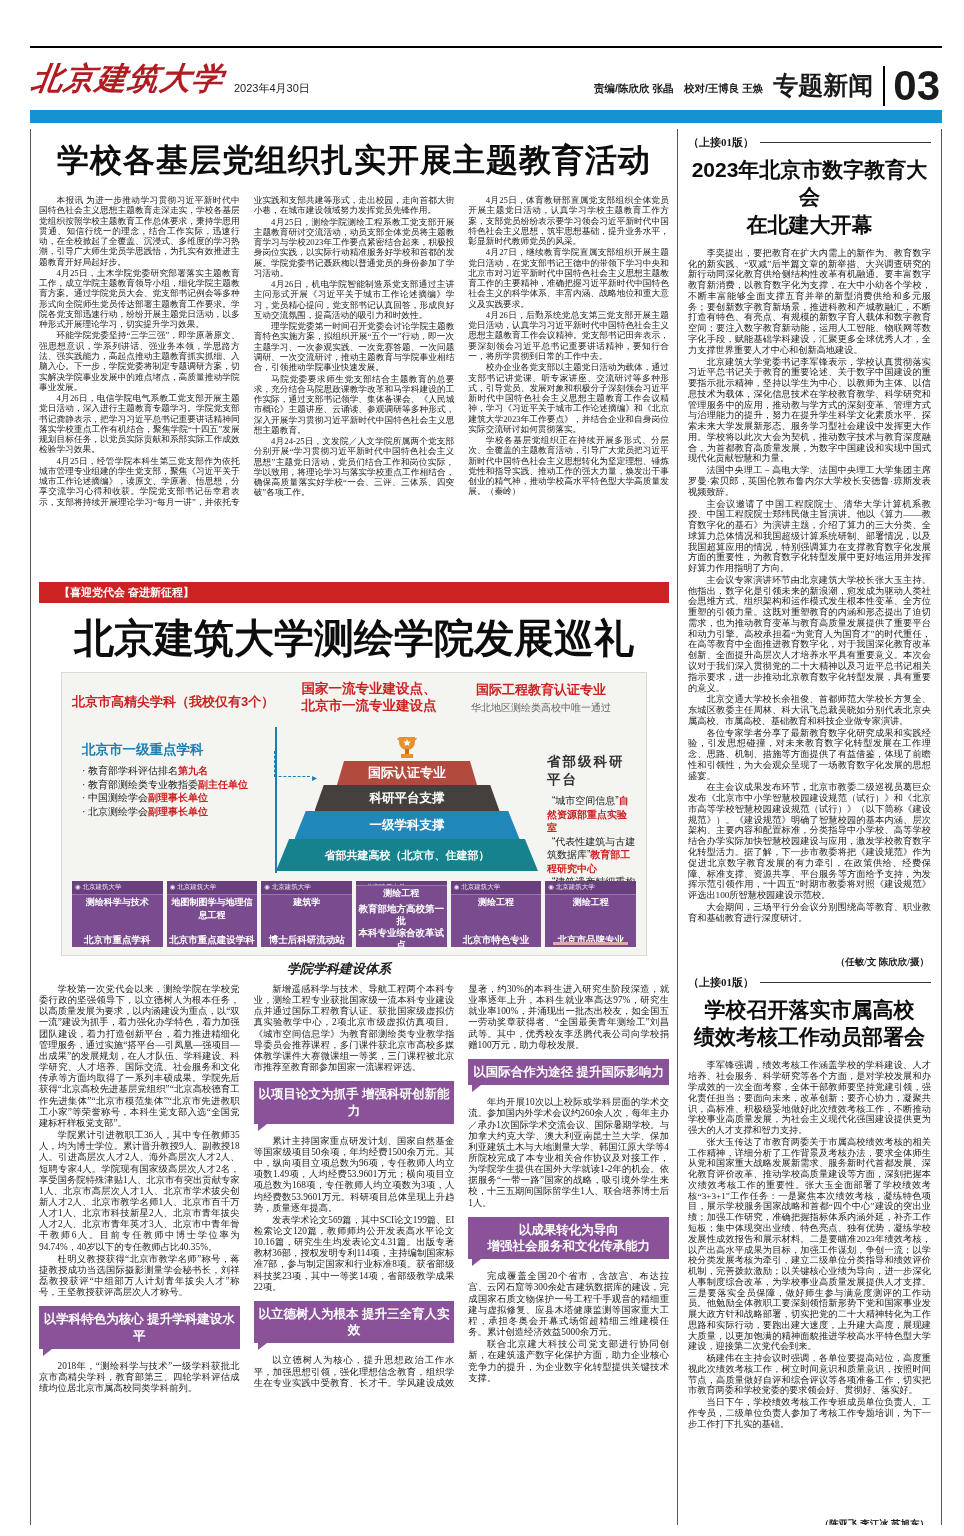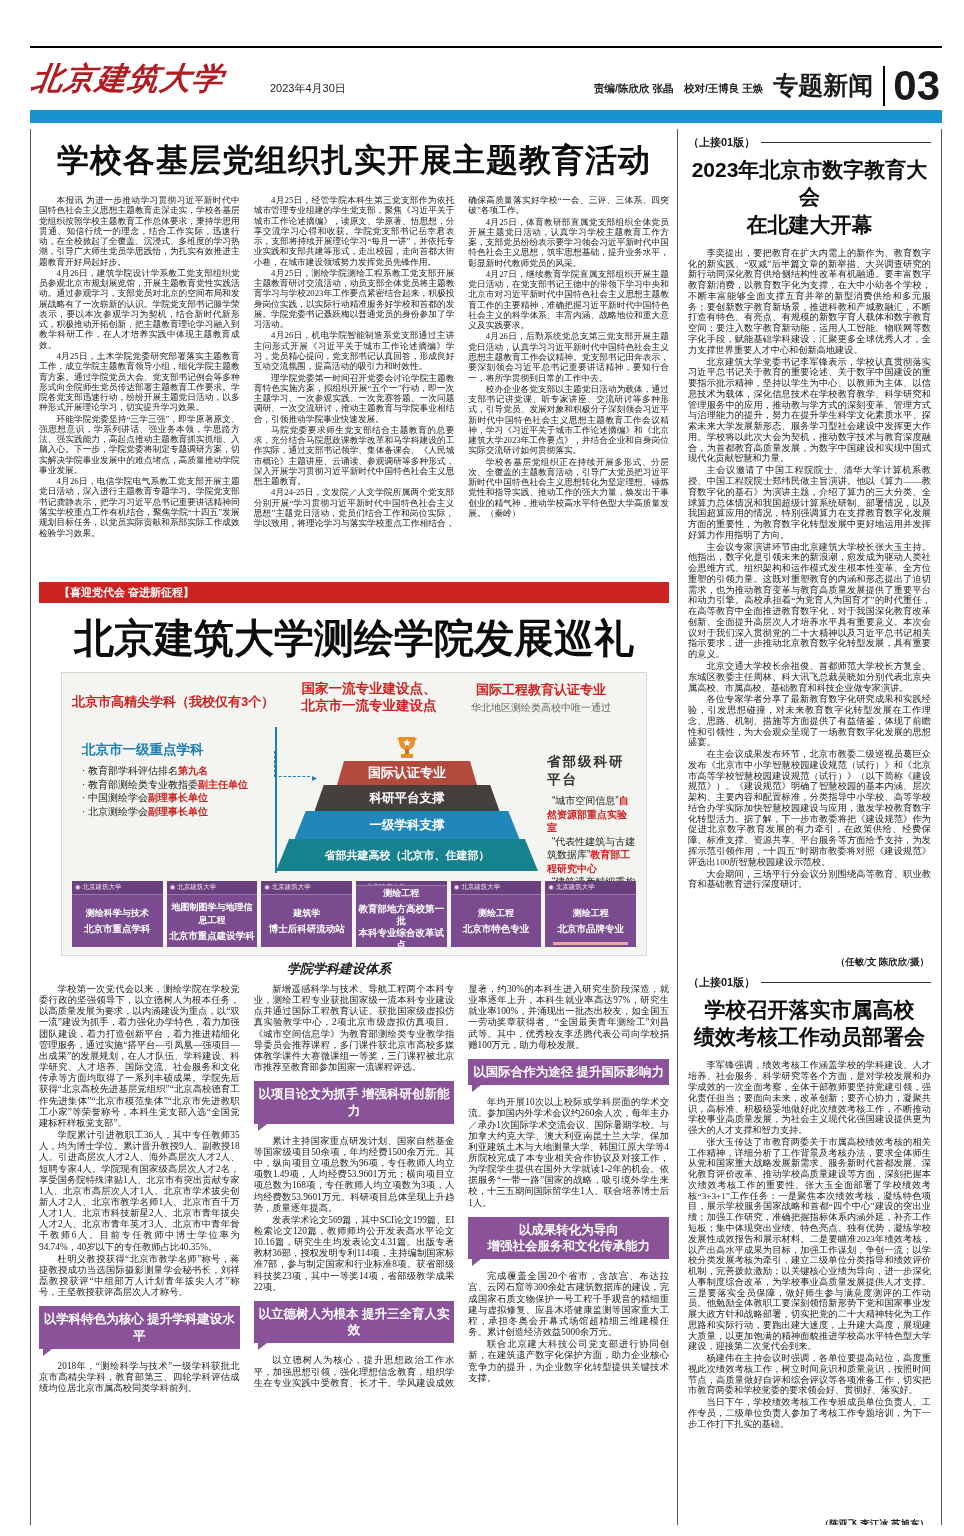--- a/index.html
+++ b/index.html
@@ -5,21 +5,21 @@
   * { margin:0; padding:0; box-sizing:border-box; }
   html,body { width:964px; background:#ffffff; }
   body { height:1536px; overflow:hidden; font-family:"Liberation Serif","DejaVu Serif",serif; color:#1a1a1a; }
   .page { width:964px; height:1536px; padding:0 22px 0 30px; position:relative; }
 
   
   .top-rule { border-top:2px solid #000; margin-top:46px; width:100%; }
   .masthead-row { display:flex; align-items:flex-end; justify-content:space-between; height:60px; padding:0 2px; }
   .mast-left { display:flex; align-items:flex-end; gap:10px; padding-bottom:8px; }
   .mast-logo { font-family:"Liberation Serif",serif; font-weight:bold; font-style:italic; font-size:31px; color:#b01c22; transform:skewX(-8deg); letter-spacing:1px; }
-  .mast-date { font-size:11px; color:#222; padding-bottom:4px; font-family:"Liberation Sans",sans-serif;margin-left:36px; }
+  .mast-date { font-size:11px; color:#222; padding-bottom:4px; font-family:"Liberation Sans",sans-serif; }
   .mast-right { display:flex; align-items:flex-end; gap:10px; padding-bottom:2px; }
   .editors { font-size:10.5px; font-weight:bold; padding-bottom:10px; font-family:"Liberation Sans",sans-serif; }
   .section-name { font-size:25px; font-weight:bold; font-family:"Liberation Sans",sans-serif; padding-bottom:4px; }
   .page-no { font-size:42px; font-weight:bold; line-height:0.95; font-family:"Liberation Sans",sans-serif; border-left:2px solid #000; padding-left:8px; }
   .blue-bar { height:13px; background:#1593cf; margin-top:2px; }
 
   
   .content { display:flex; margin-top:6px; height:1396px; overflow:hidden; }
   .left-block { width:648px; border-left:1px solid #555; border-right:1px solid #555; padding:2px 8px 0 8px; }
   .right-col { width:264px; border-right:1px solid #555; padding:2px 10px 0 10px; }
@@ -56,33 +56,33 @@
   .pyr-wrap div.pyr-layer:nth-of-type(4){ width:262px; height:32px; font-size:11px; }
   .ip-right { flex:1; padding:26px 0 0 10px; font-family:"Liberation Sans",sans-serif; }
   .ip-right .ip-head { color:#333; font-weight:bold; font-size:13.5px; margin-bottom:5px; letter-spacing:2px; }
   .ip-right .bullet::before { content:""; }
   .ip-right .bullet { text-indent:0.5em; font-size:10px; }
   .dash-conn { position:absolute; left:212px; top:78px; width:36px; height:26px; border-left:1px dashed #1b7fb4; border-bottom:1px dashed #1b7fb4; }
   .dash-conn::after { content:"▸"; color:#1b7fb4; position:absolute; right:-7px; bottom:-7px; font-size:10px; }
   .cards-row { display:flex; gap:4px; margin-top:8px; height:66px; }
   .card { flex:1; background:#7a4b8f; color:#fff; display:flex; flex-direction:column; font-family:"Liberation Sans",sans-serif; position:relative; }
   .card-strip { background:#6a3f7e; font-size:6.5px; padding:2px 3px; color:#efe7f3; border-bottom:1px solid #9a77ab; white-space:nowrap; overflow:hidden; }
-  .card-body { flex:1; display:flex; flex-direction:column; align-items:center; justify-content:center; text-align:center; padding:1px 2px; }
+  .card-body { flex:1; display:flex; flex-direction:column; align-items:center; justify-content:space-between; text-align:center; padding:1px 2px; }
   .card-l1 { font-size:9px; font-weight:bold; }
   .card-l2 { font-size:9.5px; font-weight:bold; margin-top:3px; white-space:pre-line; line-height:1.25; }
   .card:last-child::after { content:""; position:absolute; left:8px; right:8px; bottom:2px; height:3px; background:#e8a6a6; }
   .info-caption { text-align:center; font-style:italic; font-size:13px; margin:4px 30px 2px 0; font-family:"Liberation Serif",serif; color:#222; font-weight:bold; }
 
   
   .feat-cols { column-count:3; column-gap:14px; height:552px; overflow:hidden; font-size:9.3px; line-height:1.2; text-align:justify; margin-top:6px; }
   .subhead { background:#8a5399; color:#fff; font-weight:bold; font-family:"Liberation Sans",sans-serif; font-size:12.5px; text-align:center; padding:5px 4px; margin:8px 0 12px; break-inside:avoid; position:relative; white-space:pre-line; line-height:1.3; }
   .subhead::after { content:""; position:absolute; left:4px; bottom:-7px; border-top:7px solid #8a5399; border-right:9px solid transparent; }
 
   
-  .cont-row { display:flex; align-items:center; gap:6px; font-size:11px; font-weight:bold; margin:4px 0 6px; font-family:Liberation Sans, sans-serif; }
+  .cont-row { display:flex; align-items:center; gap:6px; font-size:11px; font-weight:bold; margin:4px 0 6px; font-family:Liberation Serif, serif; }
   .cont-row .rule { flex:1; border-top:1.5px solid #333; }
   .r-title { text-align:center; font-size:21px; font-weight:bold; font-family:"Liberation Sans","DejaVu Sans",sans-serif; line-height:1.3; white-space:pre-line; margin:4px 0 10px; color:#0d0d0d; }
   .r-art1-body { height:706px; overflow:hidden; font-size:9.2px; line-height:1.17; text-align:justify; }
   .r-art2-body { height:456px; overflow:hidden; font-size:9.2px; line-height:1.17; text-align:justify; }
   .byline { text-align:right; font-size:9.5px; font-weight:bold; margin:2px 2px 6px 0; }
 </style>
 </head>
 <body>
 
 <div class="page">
@@ -103,21 +103,20 @@
 
   <div class="content">
 
     <div class="left-block">
 
       <div class="a1-title">学校各基层党组织扎实开展主题教育活动</div>
 
       <div class="a1-cols">
 
       <div class="para">本报讯 为进一步推动学习贯彻习近平新时代中国特色社会主义思想主题教育走深走实，学校各基层党组织按照学校主题教育工作总体要求，秉持学思用贯通、知信行统一的理念，结合工作实际，迅速行动，在全校掀起了全覆盖、沉浸式、多维度的学习热潮，引导广大师生党员学思践悟，为扎实有效推进主题教育开好局起好步。</div>
-          <div class="para">4月26日，建筑学院设计学系教工党支部组织党员参观北京市规划展览馆，开展主题教育党性实践活动。通过参观学习，支部党员对北京的空间布局和发展战略有了一次崭新的认识。学院党支部书记滕学荣表示，要以本次参观学习为契机，结合新时代新形式，积极推动开拓创新，把主题教育理论学习融入到教学科研工作，在人才培养实践中体现主题教育成效。</div>
           <div class="para">4月25日，土木学院党委研究部署落实主题教育工作，成立学院主题教育领导小组，细化学院主题教育方案。通过学院党员大会、党支部书记例会等多种形式向全院师生党员传达部署主题教育工作要求。学院各党支部迅速行动，纷纷开展主题党日活动，以多种形式开展理论学习，切实提升学习效果。</div>
           <div class="para">环能学院党委坚持“三学三强”，即学原著原文、强思想意识，学系列讲话、强业务本领，学思路方法、强实践能力，高起点推动主题教育抓实抓细、入脑入心。下一步，学院党委将制定专题调研方案，切实解决学院事业发展中的难点堵点，高质量推动学院事业发展。</div>
           <div class="para">4月26日，电信学院电气系教工党支部开展主题党日活动，深入进行主题教育专题学习。学院党支部书记龚静表示，把学习习近平总书记重要讲话精神同落实学校重点工作有机结合，聚焦学院“十四五”发展规划目标任务，以党员实际贡献和系部实际工作成效检验学习效果。</div>
           <div class="para">4月25日，经管学院本科生第三党支部作为依托城市管理专业组建的学生党支部，聚焦《习近平关于城市工作论述摘编》，读原文、学原著、悟思想，分享交流学习心得和收获。学院党支部书记岳幸君表示，支部将持续开展理论学习“每月一讲”，并依托专业实践和支部共建等形式，走出校园，走向首都大街小巷，在城市建设领域努力发挥党员先锋作用。</div>
           <div class="para">4月25日，测绘学院测绘工程系教工党支部开展主题教育研讨交流活动，动员支部全体党员将主题教育学习与学校2023年工作要点紧密结合起来，积极投身岗位实践，以实际行动精准服务好学校和首都的发展。学院党委书记聂跃梅以普通党员的身份参加了学习活动。</div>
           <div class="para">4月26日，机电学院智能制造系党支部通过主讲主问形式开展《习近平关于城市工作论述摘编》学习，党员精心提问，党支部书记认真回答，形成良好互动交流氛围，提高活动的吸引力和时效性。</div>
           <div class="para">理学院党委第一时间召开党委会讨论学院主题教育特色实施方案，拟组织开展“五个一”行动，即一次主题学习、一次参观实践、一次竞赛答题、一次问题调研、一次交流研讨，推动主题教育与学院事业相结合，引领推动学院事业快速发展。</div>
           <div class="para">马院党委要求师生党支部结合主题教育的总要求，充分结合马院思政课教学改革和马学科建设的工作实际，通过支部书记领学、集体备课会、《人民城市概论》主题讲座、云诵读、参观调研等多种形式，深入开展学习贯彻习近平新时代中国特色社会主义思想主题教育。</div>
           <div class="para">4月24-25日，文发院／人文学院所属两个党支部分别开展“学习贯彻习近平新时代中国特色社会主义思想”主题党日活动，党员们结合工作和岗位实际，学以致用，将理论学习与落实学校重点工作相结合，确保高质量落实好学校“一会、三评、三体系、四突破”各项工作。</div>
           <div class="para">4月25日，体育教研部直属党支部组织全体党员开展主题党日活动，认真学习学校主题教育工作方案，支部党员纷纷表示要学习领会习近平新时代中国特色社会主义思想，筑牢思想基础，提升业务水平，彰显新时代教师党员的风采。</div>
@@ -260,20 +259,21 @@
       <div class="cont-row">
         <span>（上接01版）</span>
           <span class="rule"></span>
       </div>
       <div class="r-title">2023年北京市数字教育大会
 在北建大开幕</div>
       <div class="r-art1-body">
 
       <div class="para">李奕提出，要把教育在扩大内需上的新作为、教育数字化的新实践、“双减”后半篇文章的新举措、大兴调查研究的新行动同深化教育供给侧结构性改革有机融通。要丰富数字教育新消费，以教育数字化为支撑，在大中小幼各个学校，不断丰富能够全面支撑五育并举的新型消费供给和多元服务；要创新数字教育新场景，推进科教和产城教融汇，不断打造有特色、有亮点、有规模的新数字育人载体和数字教育空间；要注入数字教育新动能，运用人工智能、物联网等数字化手段，赋能基础学科建设，汇聚更多全球优秀人才，全力支撑世界重要人才中心和创新高地建设。</div>
           <div class="para">北京建筑大学党委书记李军锋表示，学校认真贯彻落实习近平总书记关于教育的重要论述、关于数字中国建设的重要指示批示精神，坚持以学生为中心、以教师为主体、以信息技术为载体，深化信息技术在学校教育教学、科学研究和管理服务中的应用，推动教与学方式的深刻变革、管理方式与治理能力的提升，努力在提升学生科学文化素质水平、探索未来大学发展新形态、服务学习型社会建设中发挥更大作用。学校将以此次大会为契机，推动数字技术与教育深度融合，为首都教育高质量发展，为数字中国建设和实现中国式现代化贡献智慧和力量。</div>
+          <div class="para">法国中央理工－高电大学、法国中央理工大学集团主席罗曼·索贝郎，英国伦敦布鲁内尔大学校长安德鲁·琼斯发表视频致辞。</div>
           <div class="para">主会议邀请了中国工程院院士、清华大学计算机系教授、中国工程院院士郑纬民做主旨演讲。他以《算力——教育数字化的基石》为演讲主题，介绍了算力的三大分类、全球算力总体情况和我国超级计算系统研制、部署情况，以及我国超算应用的情况，特别强调算力在支撑教育数字化发展方面的重要性，为教育数字化转型发展中更好地运用并发挥好算力作用指明了方向。</div>
           <div class="para">主会议专家演讲环节由北京建筑大学校长张大玉主持。他指出，数字化是引领未来的新浪潮，愈发成为驱动人类社会思维方式、组织架构和运作模式发生根本性变革、全方位重塑的引领力量。这既对重塑教育的内涵和形态提出了迫切需求，也为推动教育变革与教育高质量发展提供了重要平台和动力引擎。高校承担着“为党育人为国育才”的时代重任，在高等教育中全面推进教育数字化，对于我国深化教育改革创新、全面提升高层次人才培养水平具有重要意义。本次会议对于我们深入贯彻党的二十大精神以及习近平总书记相关指示要求，进一步推动北京教育数字化转型发展，具有重要的意义。</div>
           <div class="para">北京交通大学校长余祖俊、首都师范大学校长方复全、东城区教委主任周林、科大讯飞总裁吴晓如分别代表北京央属高校、市属高校、基础教育和科技企业做专家演讲。</div>
           <div class="para">各位专家学者分享了最新教育数字化研究成果和实践经验，引发思想碰撞，对未来教育数字化转型发展在工作理念、思路、机制、措施等方面提供了有益借鉴，体现了前瞻性和引领性，为大会观众呈现了一场教育数字化发展的思想盛宴。</div>
           <div class="para">在主会议成果发布环节，北京市教委二级巡视员葛巨众发布《北京市中小学智慧校园建设规范（试行）》和《北京市高等学校智慧校园建设规范（试行）》（以下简称《建设规范》）。《建设规范》明确了智慧校园的基本内涵、层次架构、主要内容和配置标准，分类指导中小学校、高等学校结合办学实际加快智慧校园建设与应用，激发学校教育数字化转型活力。据了解，下一步市教委将把《建设规范》作为促进北京数字教育发展的有力牵引，在政策供给、经费保障、标准支撑、资源共享、平台服务等方面给予支持，为发挥示范引领作用，“十四五”时期市教委将对照《建设规范》评选出100所智慧校园建设示范校。</div>
           <div class="para">大会期间，三场平行分会议分别围绕高等教育、职业教育和基础教育进行深度研讨。</div>
         </div>
       <div class="byline">（任敏/文 陈欣欣/摄）</div>
 
       <div class="cont-row">

